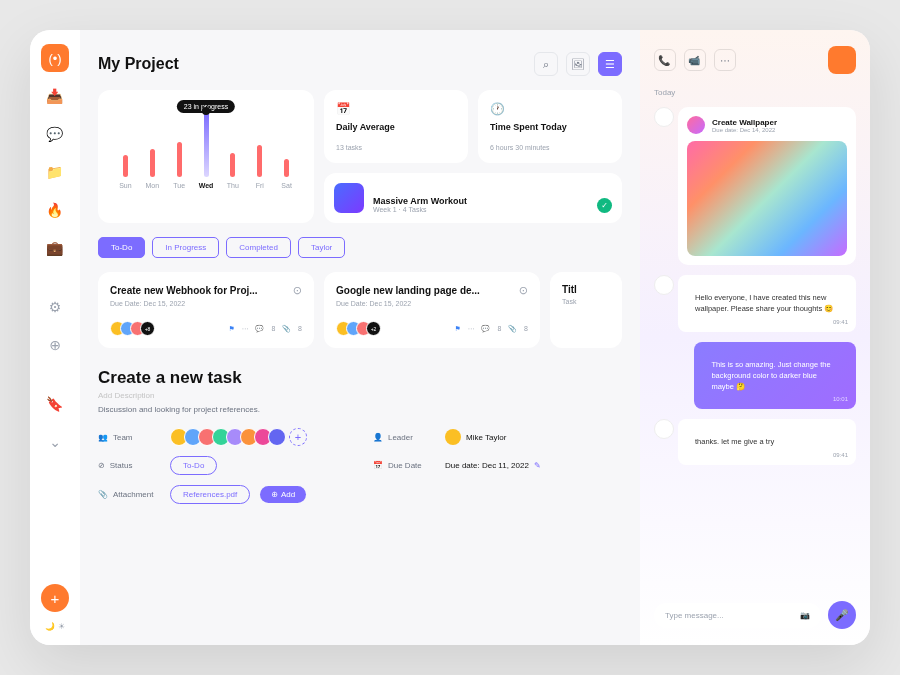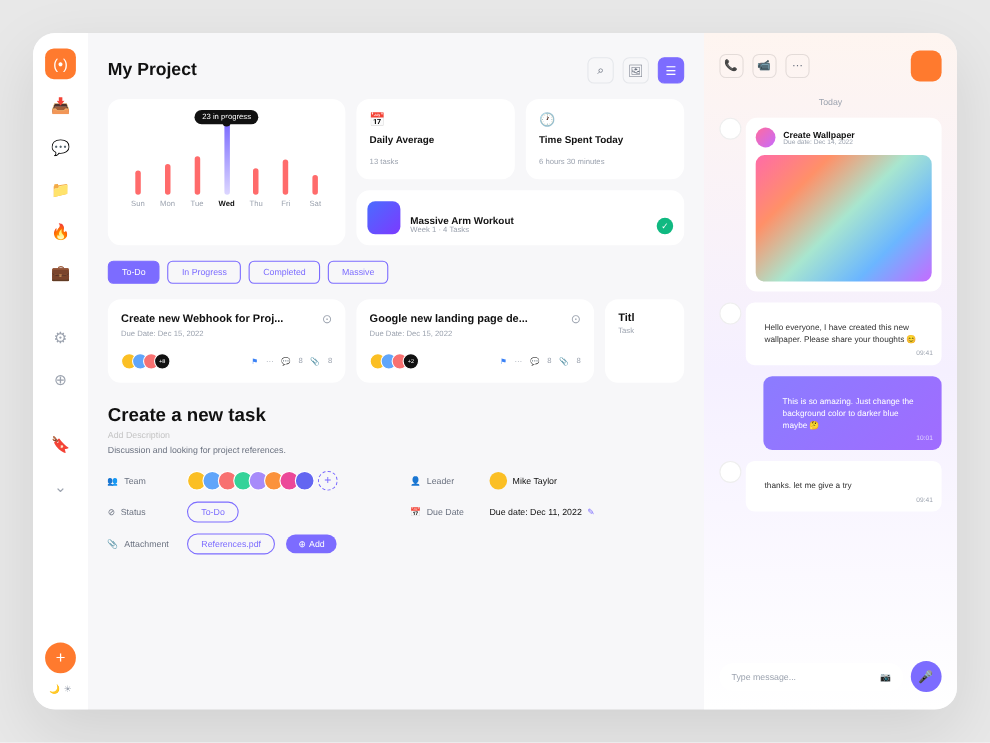--- a/index.html
+++ b/index.html
@@ -72,21 +72,21 @@
 .leader-avatar{width:16px;height:16px;border-radius:50%;background:#fbbf24}
 .due-date-val{font-size:8px;color:#111;display:flex;align-items:center;gap:5px}
 .edit-icon{color:#7c6cff;cursor:pointer}
 .attachment-pill{padding:4px 12px;border:1px solid #7c6cff;border-radius:11px;font-size:8px;color:#7c6cff}
 .add-btn{padding:4px 11px;background:#7c6cff;color:#fff;border-radius:11px;font-size:8px;border:none;cursor:pointer;display:flex;align-items:center;gap:3px}
 .chat{width:230px;background:linear-gradient(180deg,#fef5f0 0%,#f5f0ff 50%,#fff 100%);padding:16px 14px;display:flex;flex-direction:column}
 .chat-header{display:flex;justify-content:space-between;align-items:center;margin-bottom:14px}
 .chat-icons{display:flex;gap:8px}
 .chat-icon{width:22px;height:22px;border:1px solid rgba(0,0,0,0.1);border-radius:6px;display:flex;align-items:center;justify-content:center;color:#6b7280;cursor:pointer;font-size:10px}
 .chat-avatar{width:28px;height:28px;background:#ff7a2e;border-radius:8px}
-.chat-date{text-align:center;font-size:8px;color:#9ca3af;margin-bottom:10px}
+.chat-date{font-size:8px;color:#9ca3af;margin-bottom:10px}
 .msg{display:flex;gap:4px;margin-bottom:10px}
 .msg-avatar{width:20px;height:20px;border-radius:50%;background:#fff;flex-shrink:0;border:1px solid #eee}
 .msg-card{background:#fff;border-radius:10px;padding:9px;flex:1}
 .msg-card-header{display:flex;align-items:center;gap:7px;margin-bottom:7px}
 .msg-card-thumb{width:18px;height:18px;border-radius:50%;background:linear-gradient(135deg,#ff6b9d,#c66bff)}
 .msg-card-title{font-size:8px;font-weight:700;color:#111}
 .msg-card-due{font-size:6px;color:#9ca3af}
 .msg-card-img{width:100%;height:115px;background:linear-gradient(135deg,#ff6ba8 0%,#ff9068 25%,#a8e6cf 50%,#6bb6ff 75%,#c66bff 100%);border-radius:8px}
 .msg-text{font-size:7.5px;color:#333;background:#fff;border-radius:8px;padding:17px;line-height:1.5;position:relative}
 .msg-time{font-size:6px;color:#9ca3af;position:absolute;right:8px;bottom:5px}
@@ -184,21 +184,21 @@
           <div class="workout-sub">Week 1  ·  4 Tasks</div>
         </div>
         <div class="workout-check">✓</div>
       </div>
     </div>
 
     <div class="tabs" id="tabs">
         <div class="tab active">To-Do</div>
         <div class="tab">In Progress</div>
         <div class="tab">Completed</div>
-        <div class="tab">Massive</div>
+        <div class="tab">Taylor</div>
       </div>
 
     <div class="tasks-row" id="tasks">
         <div class="task-card">
     <div class="task-head">
             <div class="task-title">Create new Webhook for Proj...</div>
             <div class="task-menu">⊙</div>
           </div>
     <div class="task-due">Due Date: Dec 15, 2022</div>
     <div class="task-footer">

